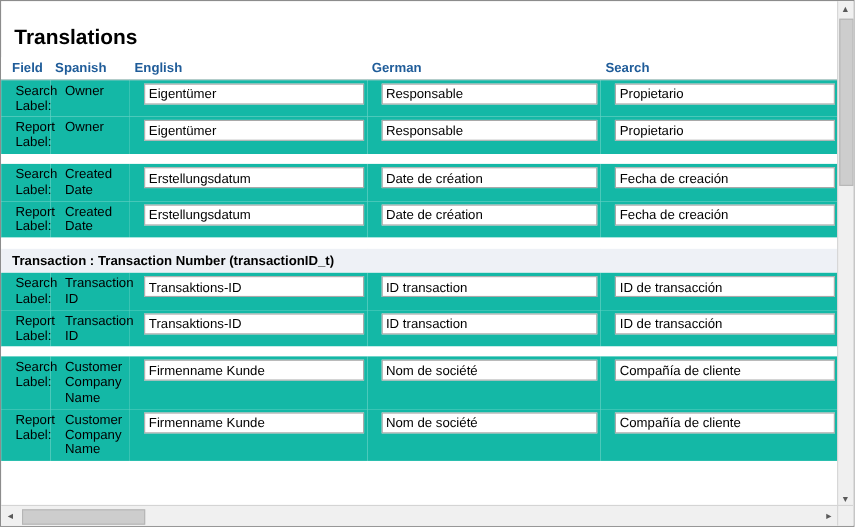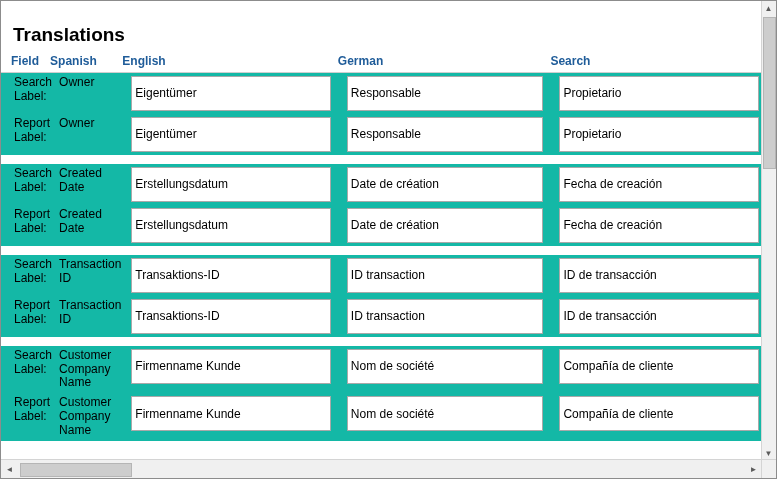--- a/index.html
+++ b/index.html
@@ -88,21 +88,21 @@
   td.eng {
     font-size: 12px;
     color: #000000;
     line-height: 1.15;
     padding-left: 2px;
     white-space: normal;
   }
   input.tx {
     box-sizing: border-box;
     width: 100%;
-    height: 35px;
+    height: 19px;
     font-family: "Liberation Sans", sans-serif;
     font-size: 12px;
     color: #000000;
     border: 1px solid #a9a9a9;
     background: #ffffff;
     padding: 1px 3px;
     outline: none;
   }
   td.inp { padding-right: 6px; }
   
@@ -263,20 +263,23 @@
             <input class="tx" type="text" value="Date de création" style="">
           </td>
           <td class="inp">
             <input class="tx" type="text" value="Fecha de creación" style="">
           </td>
         </tr>
         <tr class="spacer-row">
             <td colspan="5"></td>
           </tr>
 
+        <tr class="group-row">
+          <td colspan="5">Transaction : Transaction Number (transactionID_t)</td>
+        </tr>
         <tr class="field-row">
           <td class="lbl">Search Label:</td>
           <td class="eng">Transaction ID</td>
           <td class="inp">
             <input class="tx" type="text" value="Transaktions-ID" style="">
           </td>
           <td class="inp">
             <input class="tx" type="text" value="ID transaction" style="">
           </td>
           <td class="inp">

